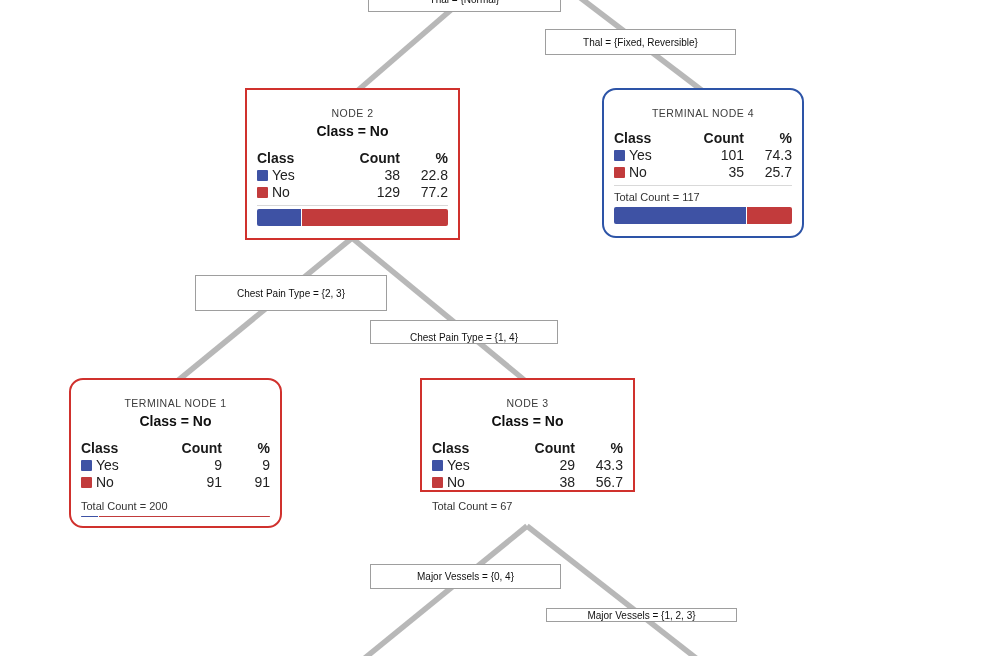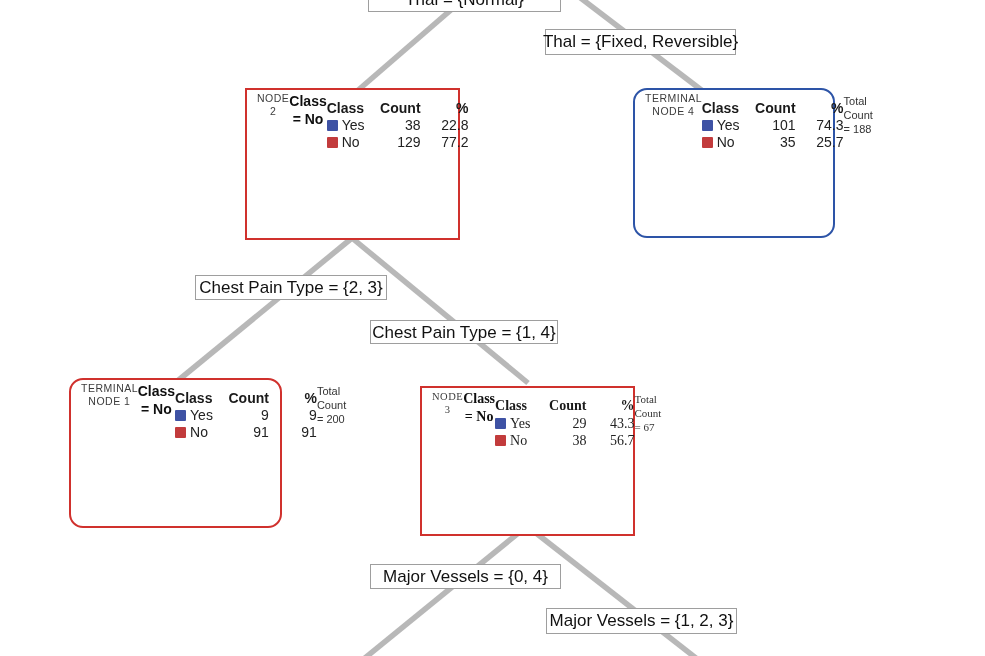--- a/index.html
+++ b/index.html
@@ -4,30 +4,30 @@
 <style>
   html,body{margin:0;padding:0;background:#ffffff;}
   body{font-family:"Liberation Sans", sans-serif;}
   #canvas{position:relative;width:985px;height:656px;overflow:hidden;background:#ffffff;}
   #edge-layer{position:absolute;left:0;top:0;width:985px;height:656px;z-index:1;}
 
   .edge-label{
     position:absolute;z-index:2;box-sizing:border-box;
     background:#ffffff;border:1px solid #9e9e9e;
     display:flex;align-items:center;justify-content:center;
-    font-size:17px;color:#111111;white-space:nowrap;
+    font-size:10px;color:#111111;white-space:nowrap;
   }
 
   .node{
     position:absolute;z-index:3;box-sizing:border-box;
     background:#ffffff;border:2.5px solid #d0312d;
-    padding:0 10px 9px 10px;display:flex;
+    padding:15px 10px 9px 10px;display:flex;flex-direction:column;
   }
   .node.terminal{border-radius:14px;}
-  .node.blue-border{border-color:#2d54a7;margin-left:31px;}
+  .node.blue-border{border-color:#2d54a7;}
 
   .node-title{font-size:10.5px;line-height:13px;letter-spacing:.5px;color:#3c3c3c;text-align:center;margin-top:2px;}
   .node-class{font-size:14px;line-height:18px;font-weight:bold;color:#0f0f0f;text-align:center;margin-top:2px;}
 
   .class-table{margin-top:11px;}
   .t-row{display:grid;grid-template-columns:1fr 56px 48px;align-items:center;font-size:14px;color:#222222;line-height:17px;}
   .t-row.t-head{font-weight:bold;color:#1a1a1a;line-height:14px;margin-bottom:2px;}
   .t-cell-count,.t-cell-pct{text-align:right;}
   .t-class-cell{display:flex;align-items:center;}
   .swatch{width:11px;height:11px;margin-right:4px;border-radius:1px;flex:0 0 auto;}
@@ -50,30 +50,30 @@
       <line x1="352" y1="238" x2="528" y2="383" stroke="#b8b8b8" stroke-width="5.5"></line>
       <line x1="527" y1="526" x2="360" y2="662" stroke="#b8b8b8" stroke-width="5.5"></line>
       <line x1="527" y1="526" x2="701" y2="662" stroke="#b8b8b8" stroke-width="5.5"></line>
     </svg>
 <div class="edge-label" style="left: 368px; top: -13px; width: 193px; height: 25px;">
       <span>Thal = {Normal}</span>
     </div>
     <div class="edge-label" style="left: 545px; top: 29px; width: 191px; height: 26px;">
       <span>Thal = {Fixed, Reversible}</span>
     </div>
-    <div class="edge-label" style="left: 195px; top: 275px; width: 192px; height: 25px;">
+    <div class="edge-label" style="left: 195px; top: 275px; width: 192px; height: 36px;">
       <span>Chest Pain Type = {2, 3}</span>
     </div>
     <div class="edge-label" style="left: 370px; top: 320px; width: 188px; height: 24px; align-items: flex-end;">
       <span>Chest Pain Type = {1, 4}</span>
     </div>
     <div class="edge-label" style="left: 370px; top: 564px; width: 191px; height: 25px;">
       <span>Major Vessels = {0, 4}</span>
     </div>
-    <div class="edge-label" style="left: 546px; top: 608px; width: 191px; height: 26px;">
+    <div class="edge-label" style="left: 546px; top: 608px; width: 191px; height: 14px;">
       <span>Major Vessels = {1, 2, 3}</span>
     </div>
     <div class="node" style="left: 245px; top: 88px; width: 215px; height: 152px;">
       <div class="node-title">NODE 2</div>
       <div class="node-class">Class = No</div>
       <div class="class-table">
         <div class="t-row t-head">
           <div>Class</div>
           <div class="t-cell-count">Count</div>
           <div class="t-cell-pct">%</div>
@@ -120,21 +120,21 @@
         <div class="t-row">
           <div class="t-class-cell">
             <span class="swatch" style="background: rgb(194, 59, 60);"></span>
             <span>No</span>
           </div>
           <div class="t-cell-count">35</div>
           <div class="t-cell-pct">25.7</div>
         </div>
       </div>
       <div class="divider"></div>
-      <div class="total-count">Total Count = 188</div>
+      <div class="total-count">Total Count = 117</div>
       <div class="dist-bar">
         <div class="seg-yes" style="width: 74.3%; background: rgb(62, 82, 164);"></div>
         <div class="seg-no" style="background: rgb(194, 59, 60);"></div>
       </div>
     </div>
     <div class="node terminal" style="left: 69px; top: 378px; width: 213px; height: 150px;">
       <div class="node-title">TERMINAL NODE 1</div>
       <div class="node-class">Class = No</div>
       <div class="class-table">
         <div class="t-row t-head">
@@ -159,21 +159,21 @@
           <div class="t-cell-pct">91</div>
         </div>
       </div>
       <div class="divider"></div>
       <div class="total-count">Total Count = 200</div>
       <div class="dist-bar">
         <div class="seg-yes" style="width: 9%; background: rgb(62, 82, 164);"></div>
         <div class="seg-no" style="background: rgb(194, 59, 60);"></div>
       </div>
     </div>
-    <div class="node" style="left: 420px; top: 386px; width: 215px; height: 150px; font-family: Liberation Serif, serif;">
+    <div class="node" style="left: 420px; top: 378px; width: 215px; height: 114px;">
       <div class="node-title">NODE 3</div>
       <div class="node-class">Class = No</div>
       <div class="class-table">
         <div class="t-row t-head">
           <div>Class</div>
           <div class="t-cell-count">Count</div>
           <div class="t-cell-pct">%</div>
         </div>
         <div class="t-row">
           <div class="t-class-cell">

